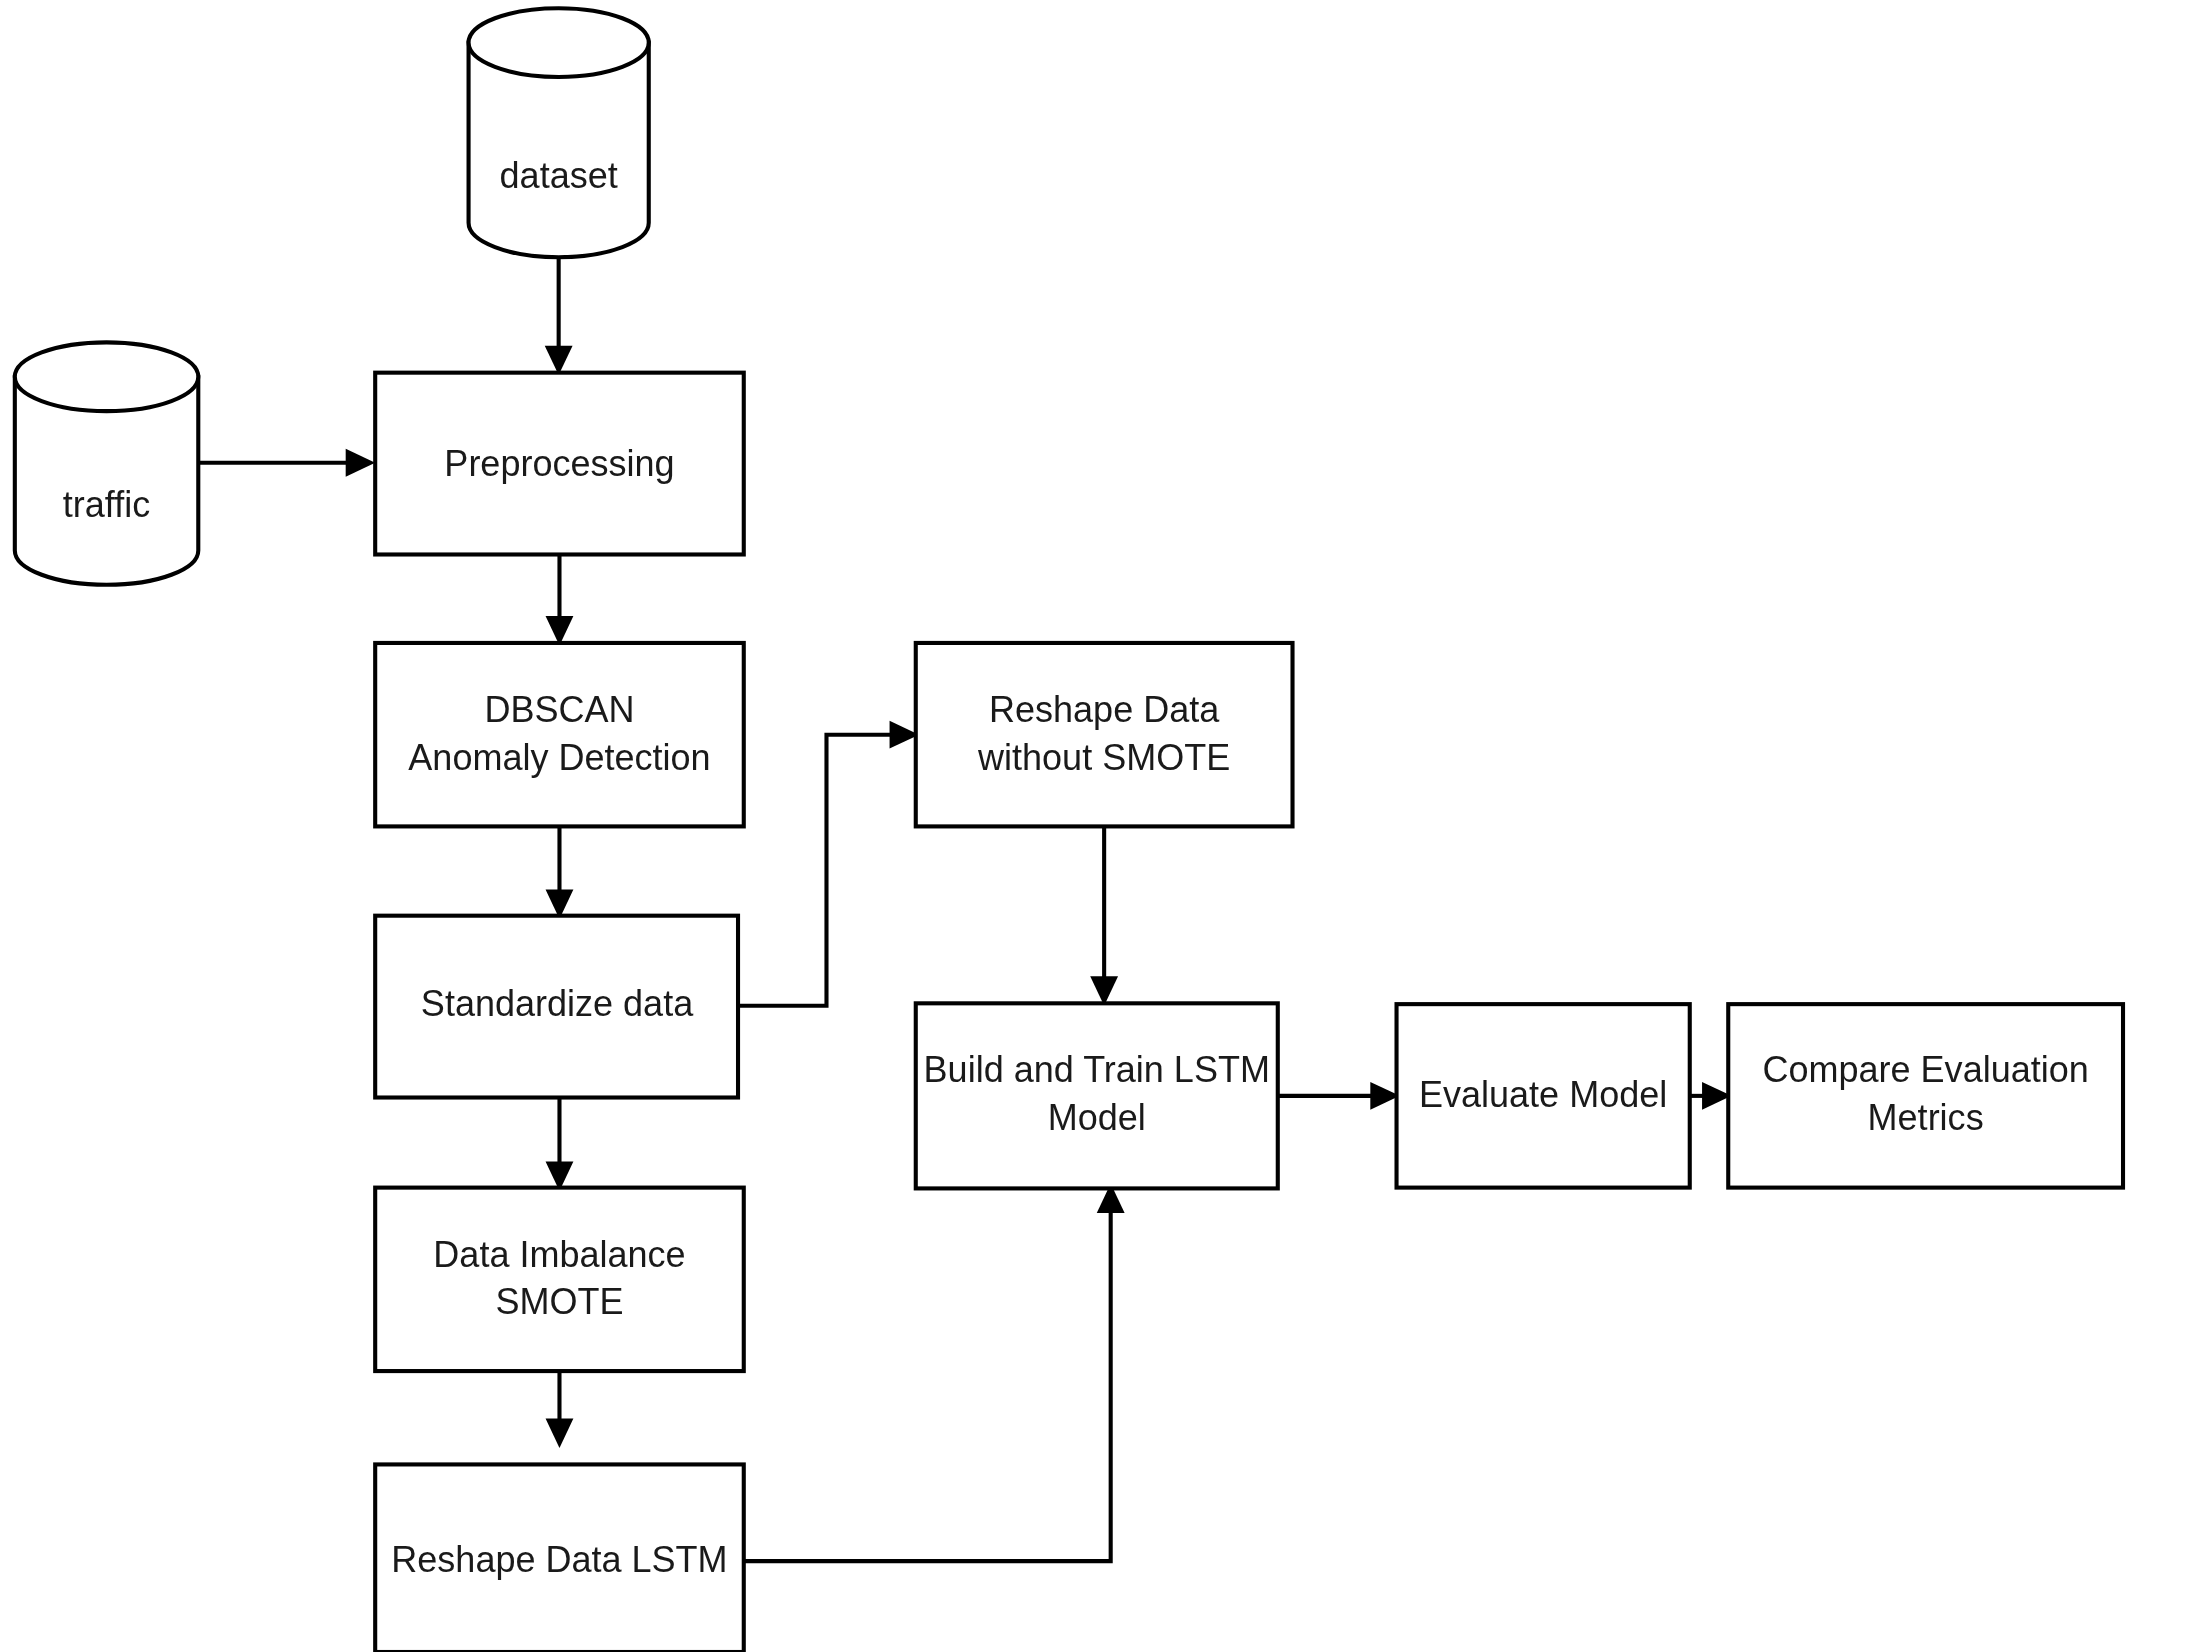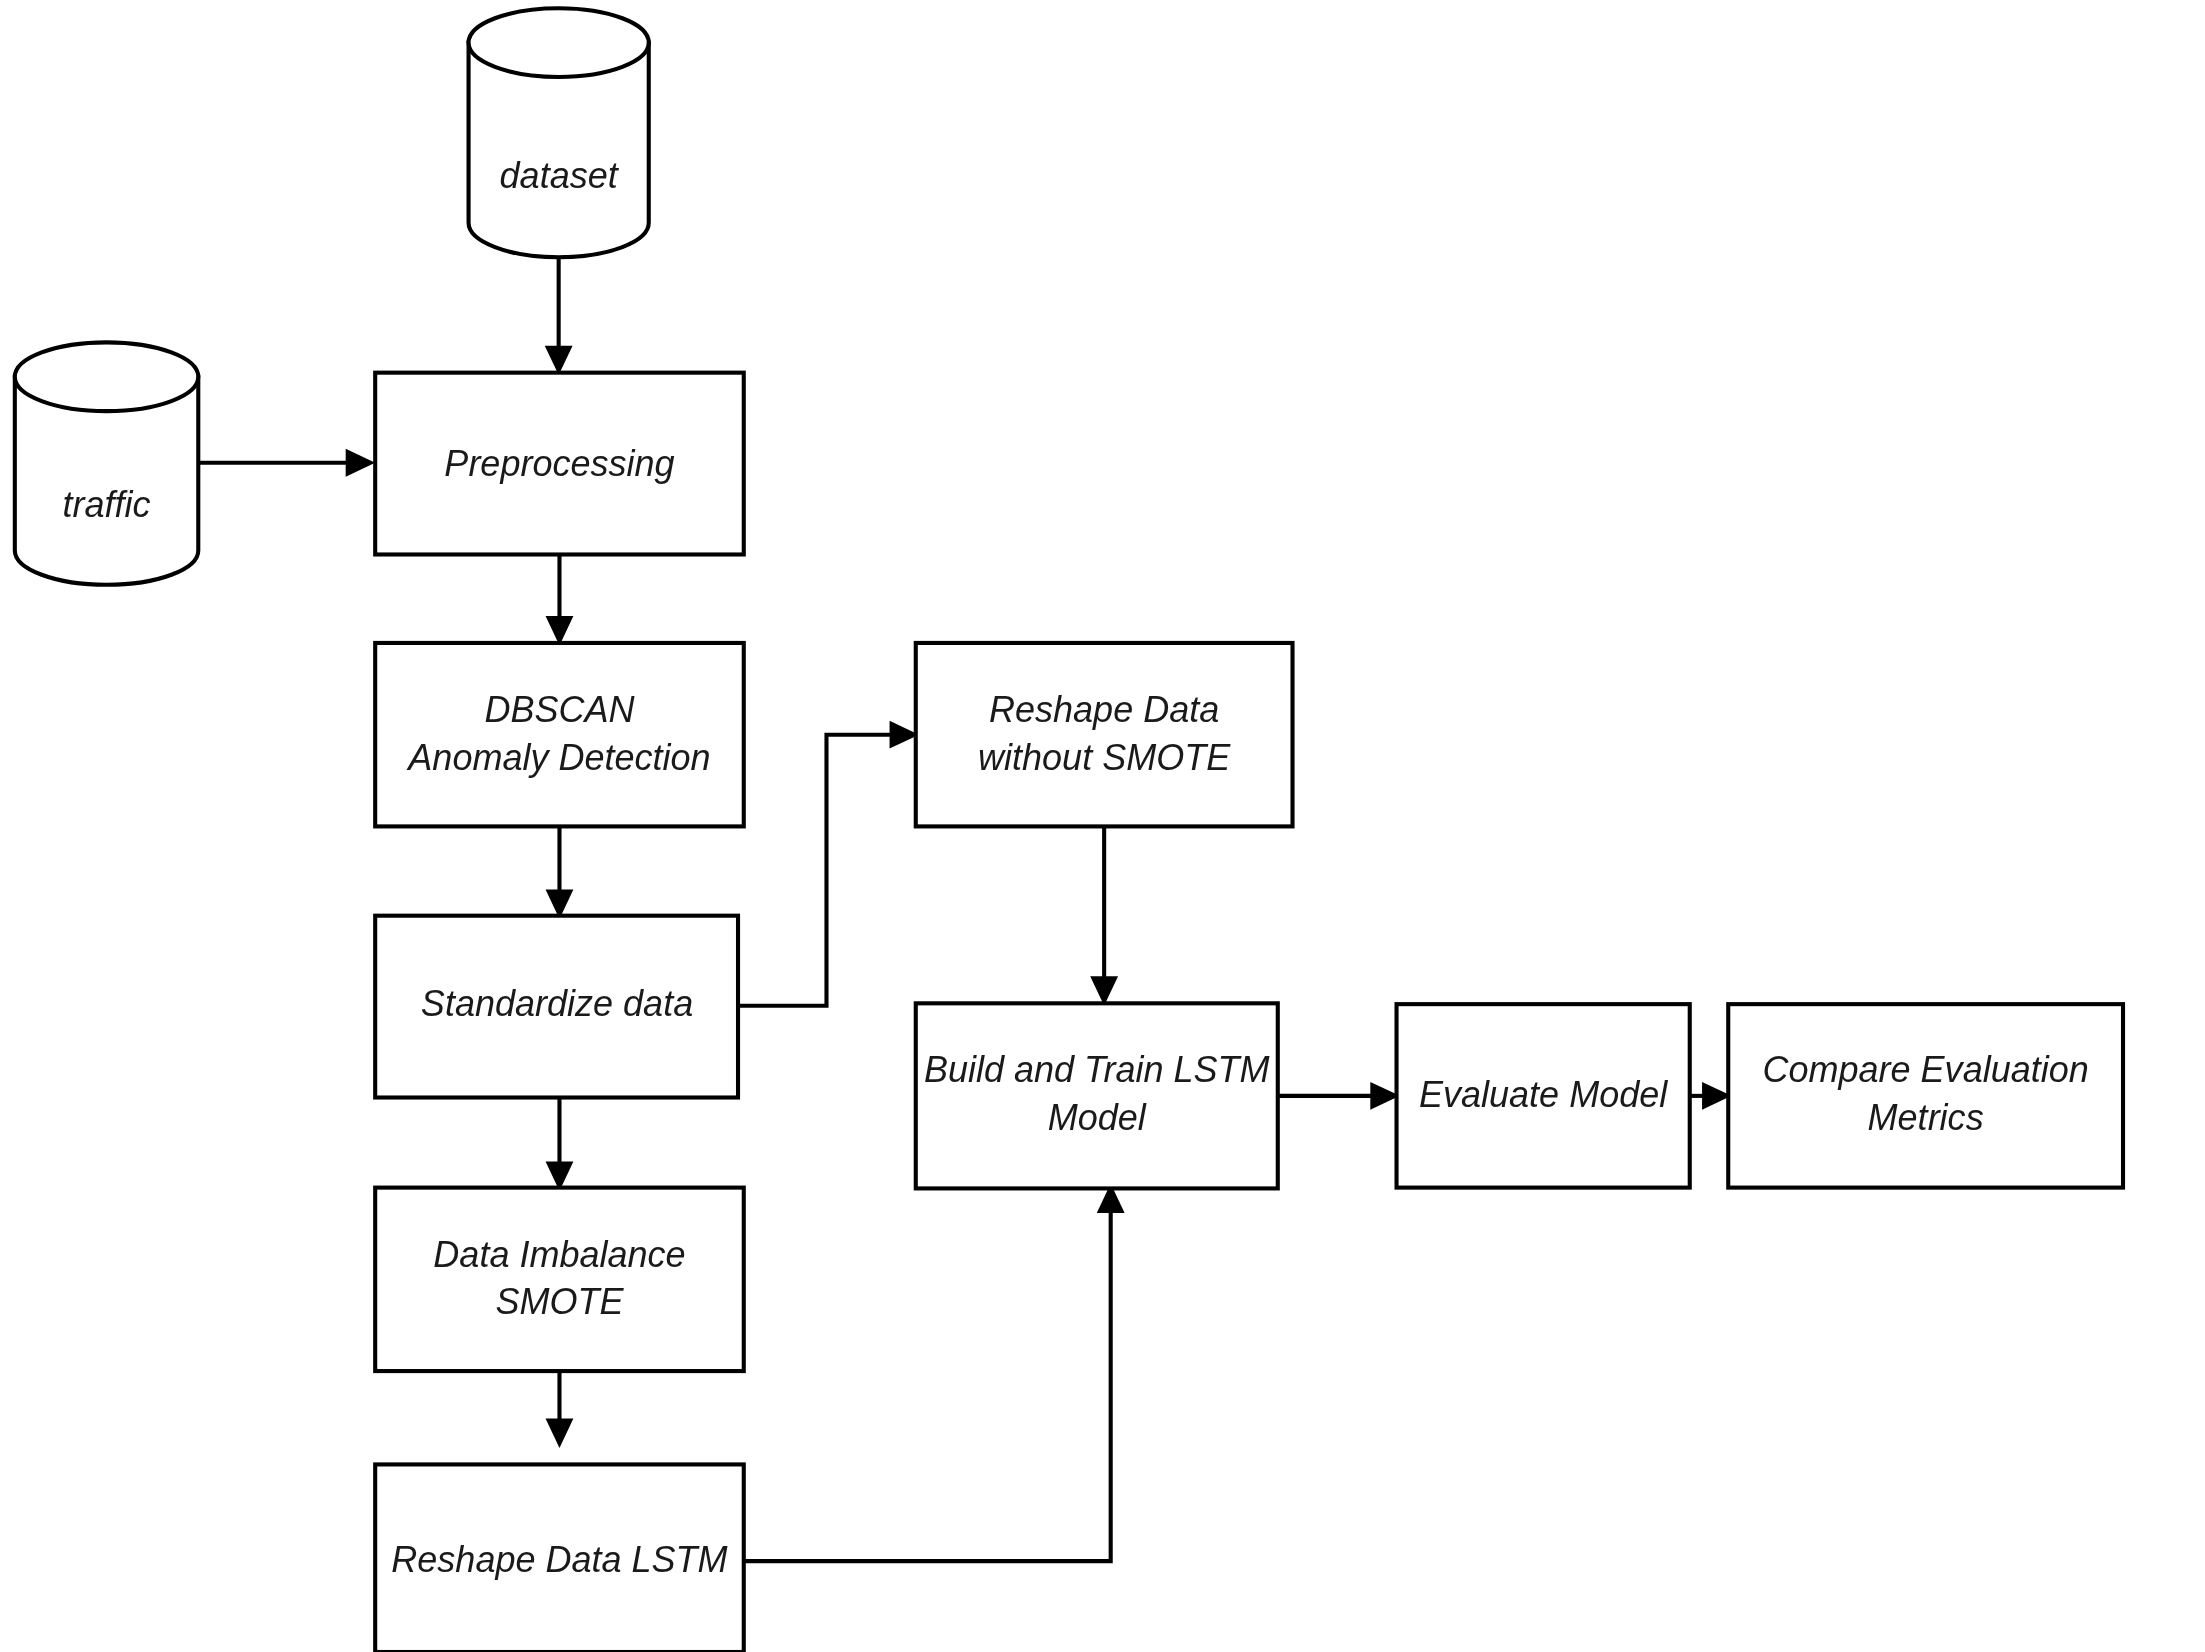--- a/index.html
+++ b/index.html
@@ -12,21 +12,20 @@
     width: 2205px;
     height: 1652px;
     overflow: hidden;
     font-family: "Liberation Sans", sans-serif;
   }
   #flow-root {
     position: relative;
     width: 2205px;
     height: 1652px;
     background: #ffffff;
-    font-style: italic;
   }
   svg.diagram {
     display: block;
     width: 2205px;
     height: 1652px;
   }
   .node-shape {
     fill: #ffffff;
     stroke: #000000;
     stroke-width: 5;

